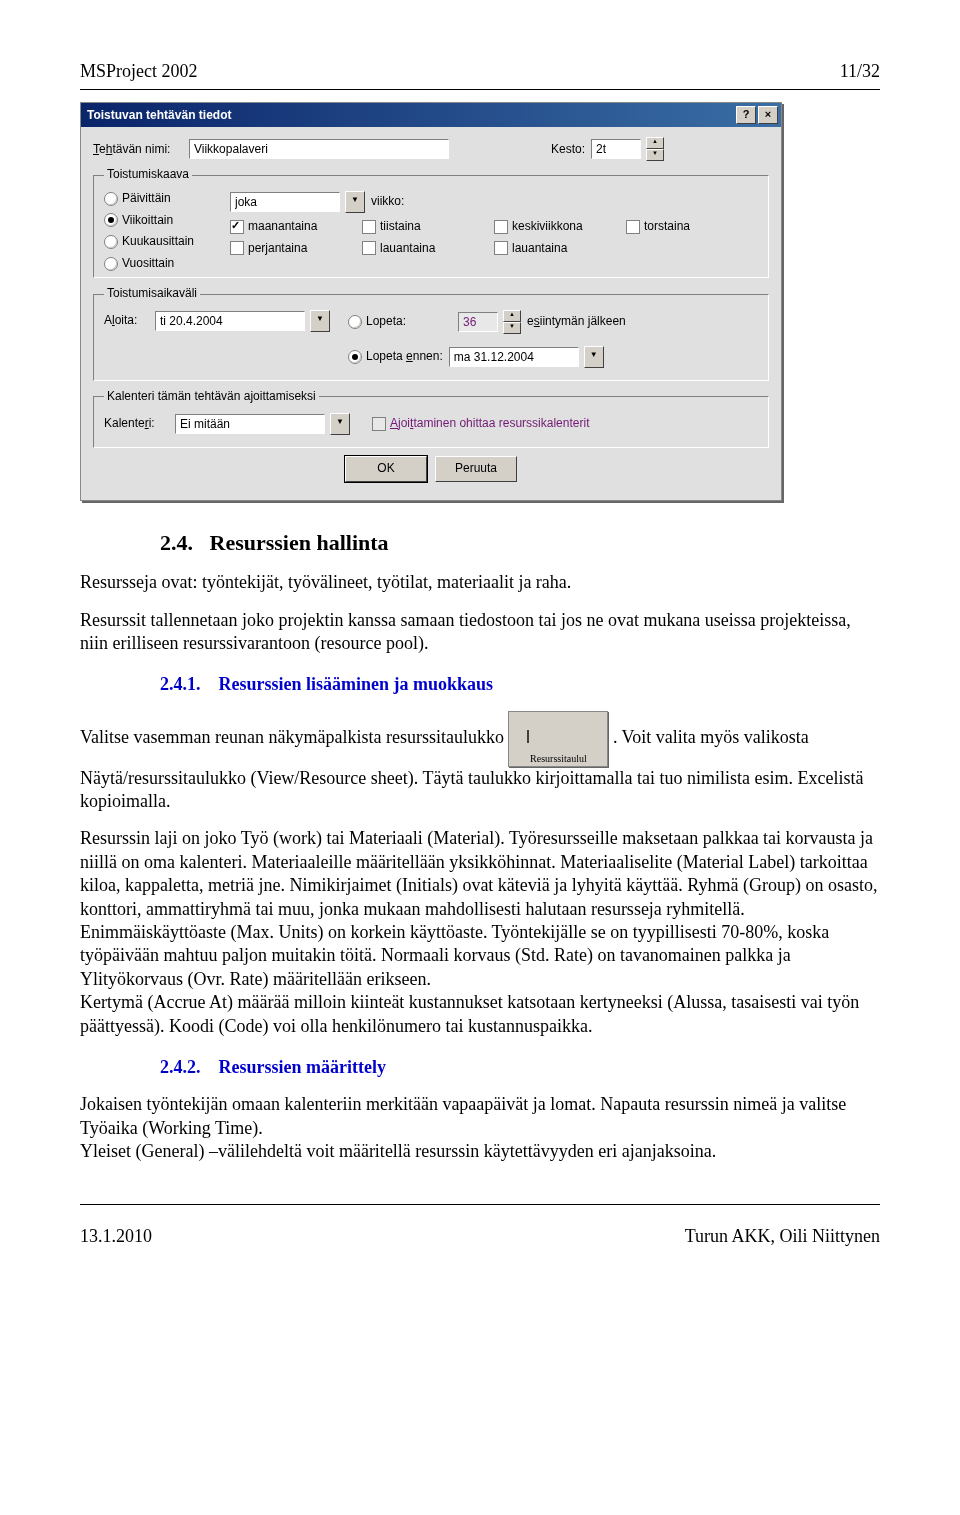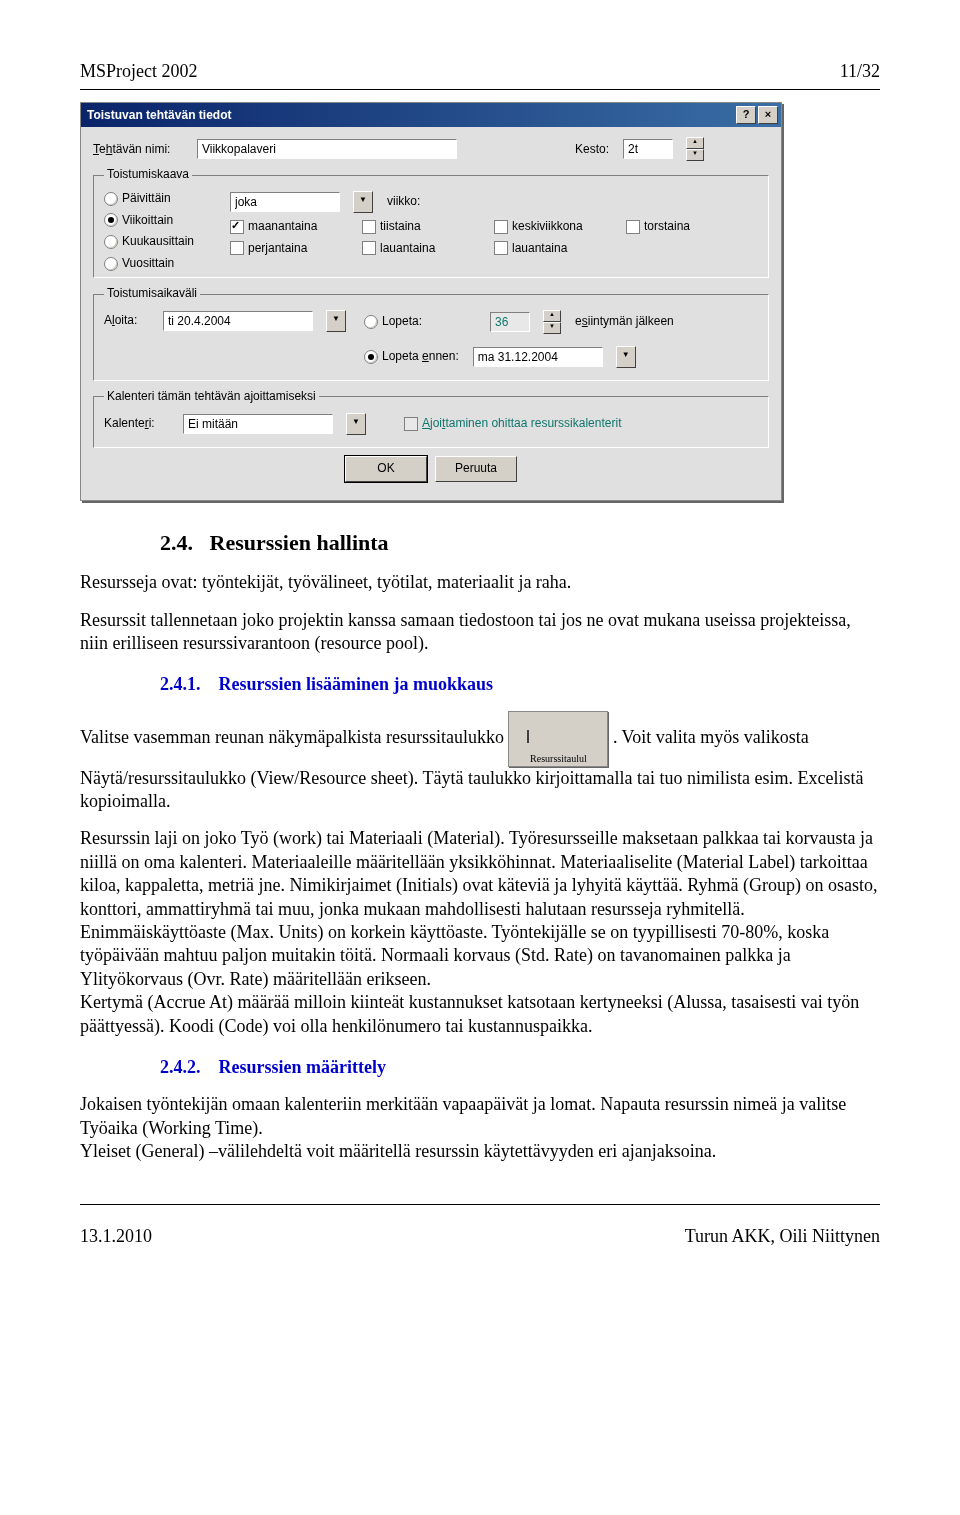--- a/index.html
+++ b/index.html
@@ -58,21 +58,21 @@
     font-family: Arial;
     font-weight: bold;
   }
   .dialog-body {
     padding: 10px 12px 12px 12px;
   }
   .row {
     display: flex;
     align-items: center;
     margin-bottom: 6px;
-    gap: 14px;
+    gap: 6px;
   }
   .lbl {
     font-size: 12px;
   }
   .txt {
     background: #fff;
     border: 1px solid #808080;
     border-right-color: #fff;
     border-bottom-color: #fff;
     height: 20px;
@@ -156,21 +156,21 @@
     line-height: 10px;
     text-align: center;
   }
   .check-box.sel::after {
     content: "✓";
     position: absolute;
     top: -1px;
     left: 0;
     font-weight: bold;
   }
-  .disabled { color: #0f766e; }
+  .disabled { color: #701a75; }
   .btn {
     width: 80px;
     height: 24px;
     background: #d4d0c8;
     border: 1px solid #fff;
     border-right-color: #404040;
     border-bottom-color: #404040;
     font-size: 12px;
     text-align: center;
     line-height: 22px;

